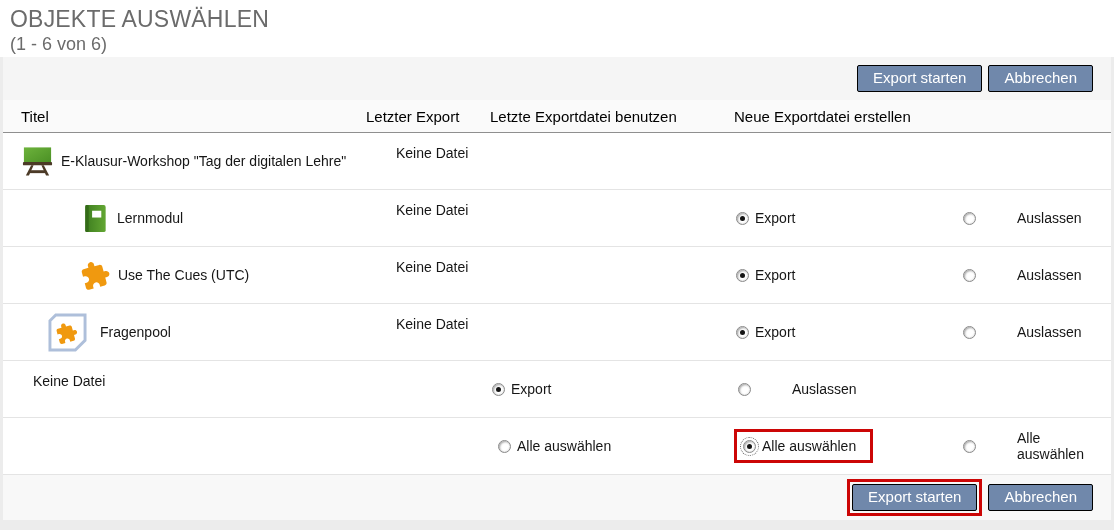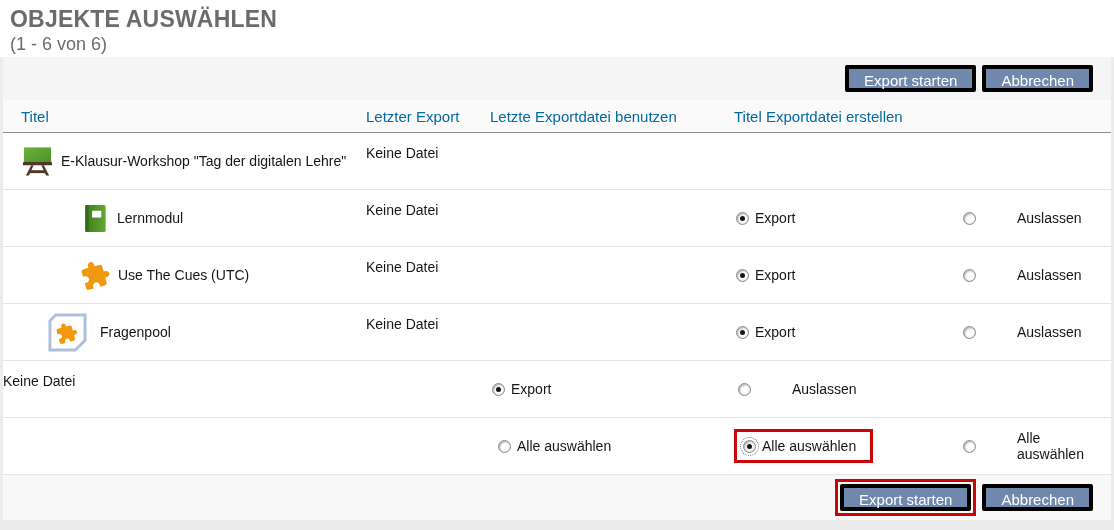--- a/index.html
+++ b/index.html
@@ -4,50 +4,50 @@
 <style>
   * { margin:0; padding:0; box-sizing:border-box; }
   html,body { width:1114px; height:530px; overflow:hidden; }
   body {
     font-family:"Liberation Sans","DejaVu Sans",sans-serif;
     background:#ececec;
     color:#1a1a1a;
   }
   
   .title-sec { background:#ffffff; height:57px; padding:6px 10px 0 10px; }
-  .page-title { font-size:23px; font-weight:700; color:#6b6b6b; letter-spacing:.2px; }
+  .page-title { font-size:23px; font-weight:400; color:#6b6b6b; letter-spacing:.2px; }
   .pagination { font-size:18px; color:#6b6b6b; margin-top:1px; }
 
   
   .panel { margin:0 3px; background:#f5f5f5; }
 
   .toolbar {
     height:43px; display:flex; justify-content:flex-end; align-items:center;
     gap:6px; padding-right:18px; background:#f5f5f5;
   }
   .btn {
-    background:#7088ab; color:#ffffff; border:4px solid #000000; border-radius:2px;
+    background:#7088ab; color:#ffffff; border:1px solid #000000; border-radius:2px;
     font-family:inherit; font-size:15px; padding:3px 15px 5px 15px; height:27px;
     cursor:pointer; line-height:18px; white-space:nowrap;
   }
 
   
   .tgrid { display:grid; grid-template-columns:363px 124px 244px 225px 1fr; }
   .thead {
     background:#fafafa; height:33px; border-bottom:1px solid #8f8f8f;
-    align-items:center; font-size:15px; color:#0369a1;
+    align-items:center; font-size:15px; color:#000000;
   }
   .thead .hc1 { padding-left:18px; }
   .trow { background:#ffffff; height:57px; border-bottom:1px solid #e4e4e4; }
   .cell { font-size:14px; color:#161616; }
   .titel-cell { display:flex; align-items:center; gap:7px; }
   .indent-0 { padding-left:18px; }
   .indent-1 { padding-left:77px; }
   .indent-pool { padding-left:45px; gap:13px; }
-  .lastexport-cell { padding-top:12px; }
+  .lastexport-cell { padding-top:12px;margin-left:30px; }
   .radio-cell { display:flex; align-items:center; gap:6px; }
   .pad-c3 { padding-left:8px; }
   .pad-c4 { padding-left:2px; }
   .pad-c5 { padding-left:4px;gap:41px; }
   .row-title { line-height:18px; }
 
   
   .radio {
     width:13px; height:13px; min-width:13px; border-radius:50%;
     background:radial-gradient(circle at 35% 35%, #ffffff 55%, #dcdcdc 100%);
@@ -88,21 +88,21 @@
 
   <div class="toolbar">
     <button class="btn">Export starten</button>
     <button class="btn">Abbrechen</button>
   </div>
 
   <div class="tgrid thead">
     <div class="hc1">Titel</div>
     <div>Letzter Export</div>
     <div>Letzte Exportdatei benutzen</div>
-    <div>Titel Exportdatei erstellen</div>
+    <div>Neue Exportdatei erstellen</div>
   </div>
 
   <div class="tgrid trow">
     <div class="cell titel-cell indent-0">
       <span class="obj-icon">
         <svg width="33" height="32" viewBox="0 0 34 32">
           <defs>
               <linearGradient id="gboard" x1="0" y1="0" x2="1" y2="1">
             <stop offset="0" stop-color="#6db33c"></stop>
                 <stop offset="1" stop-color="#4a8f24"></stop>

